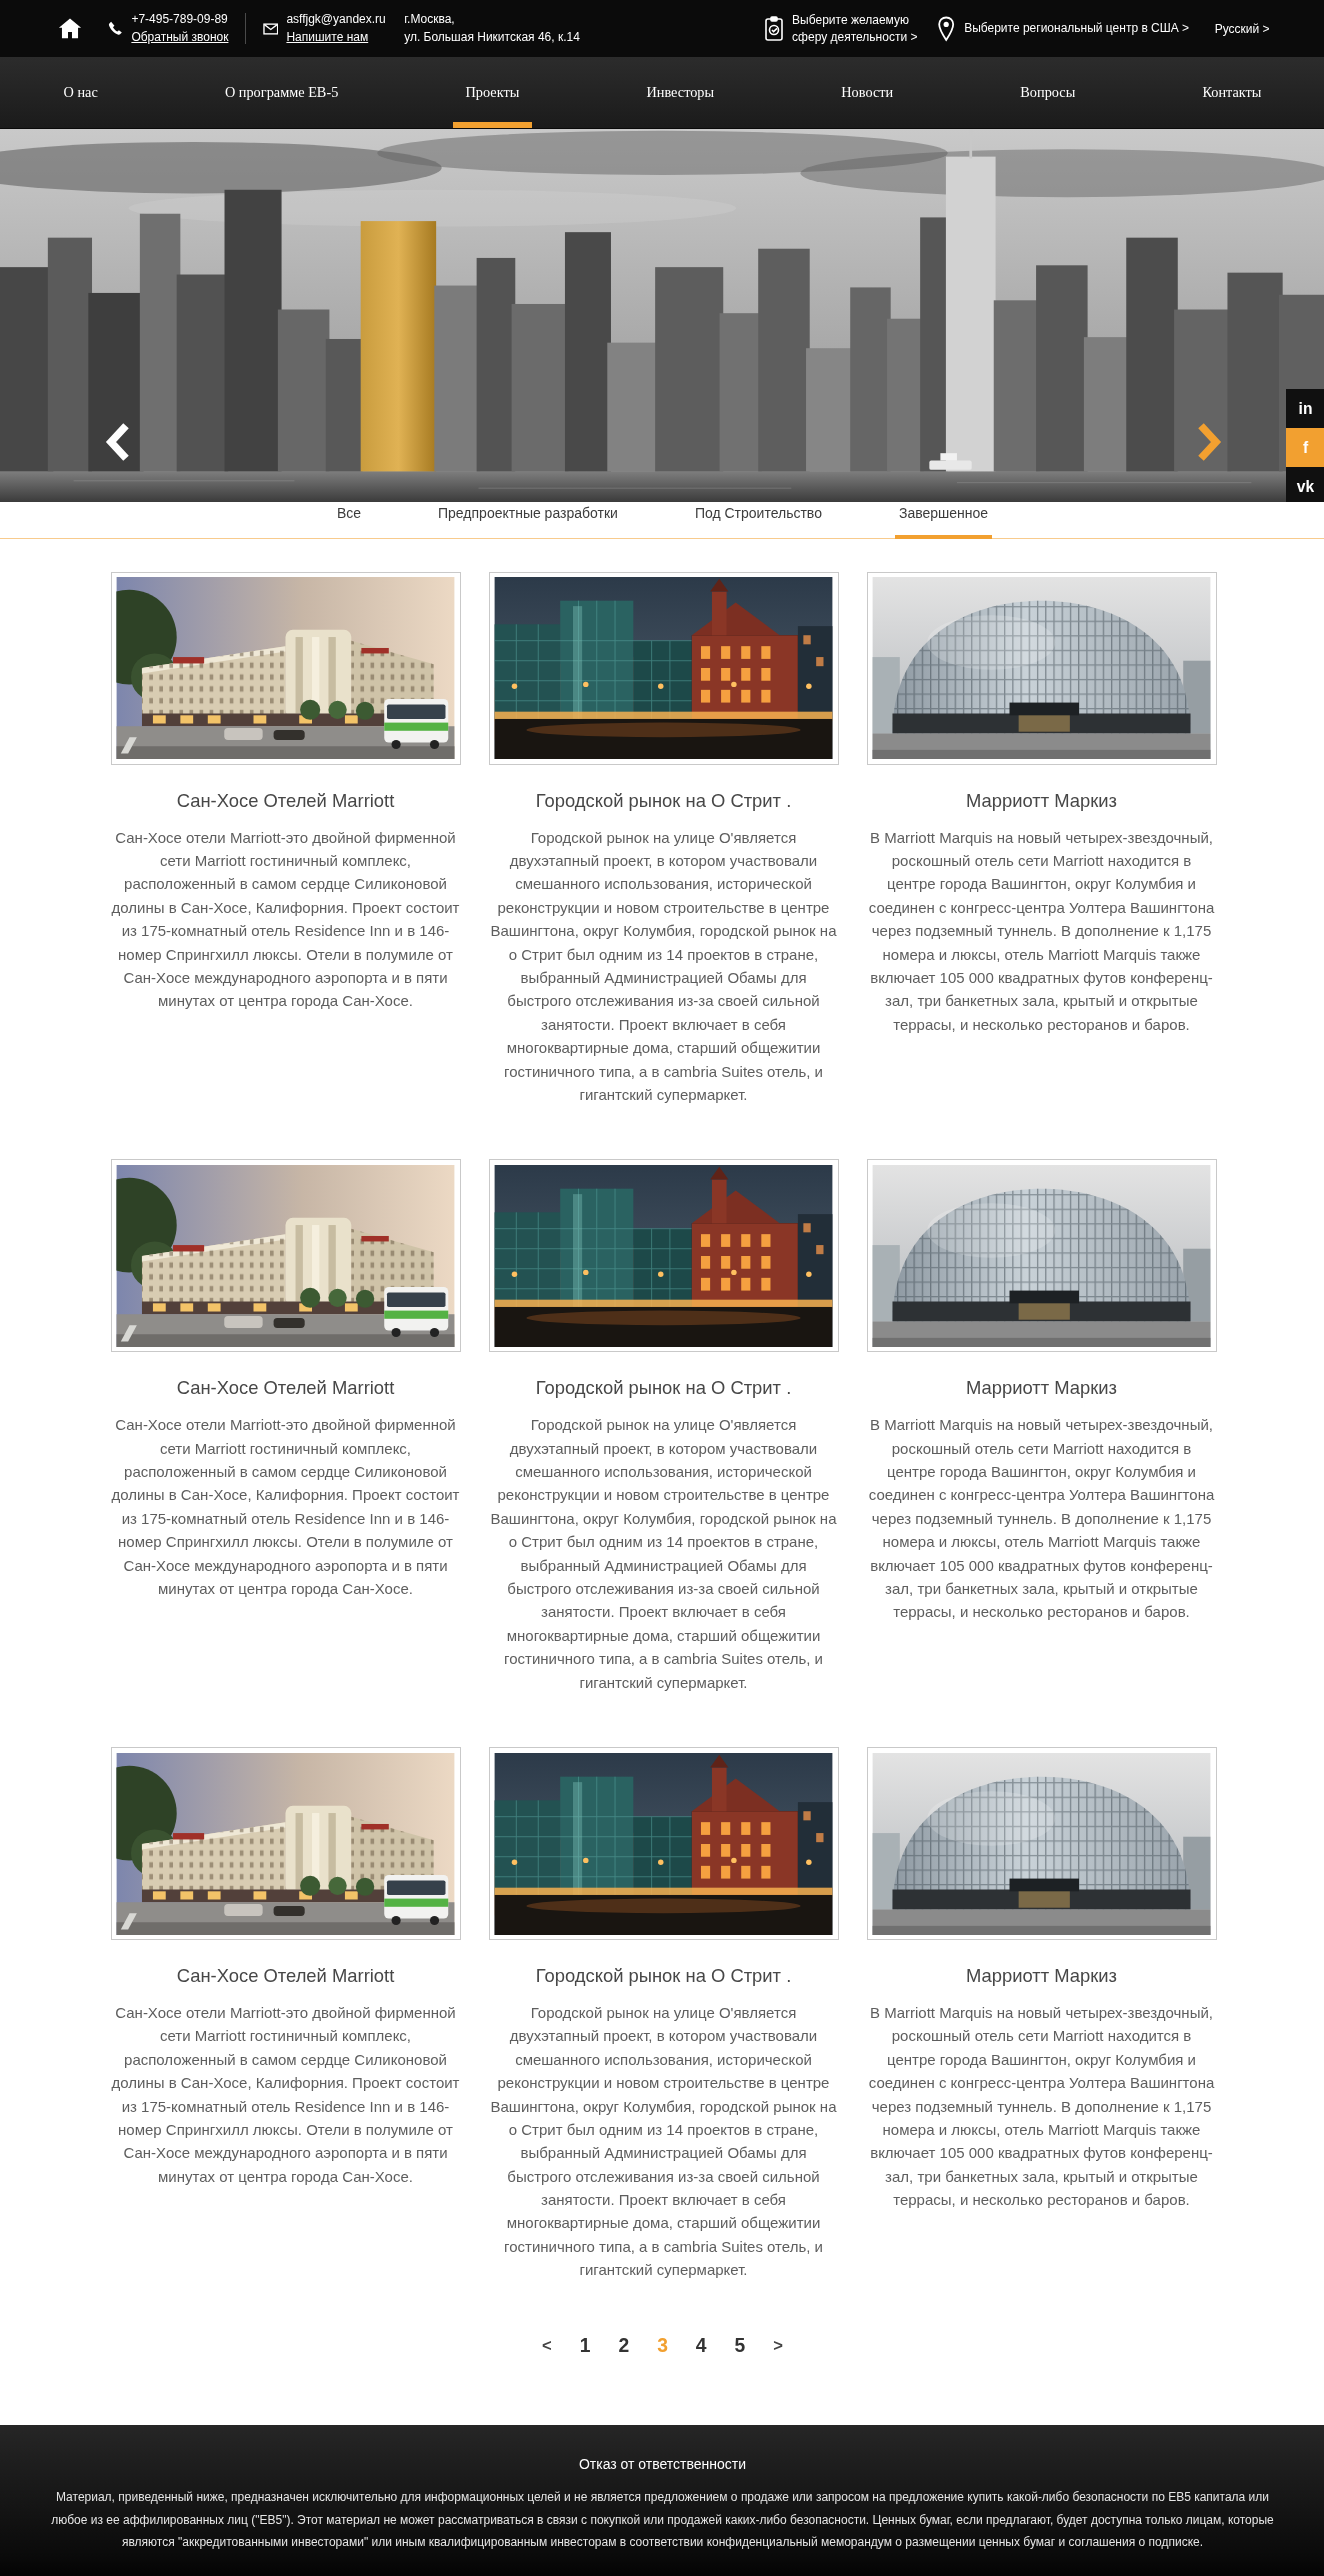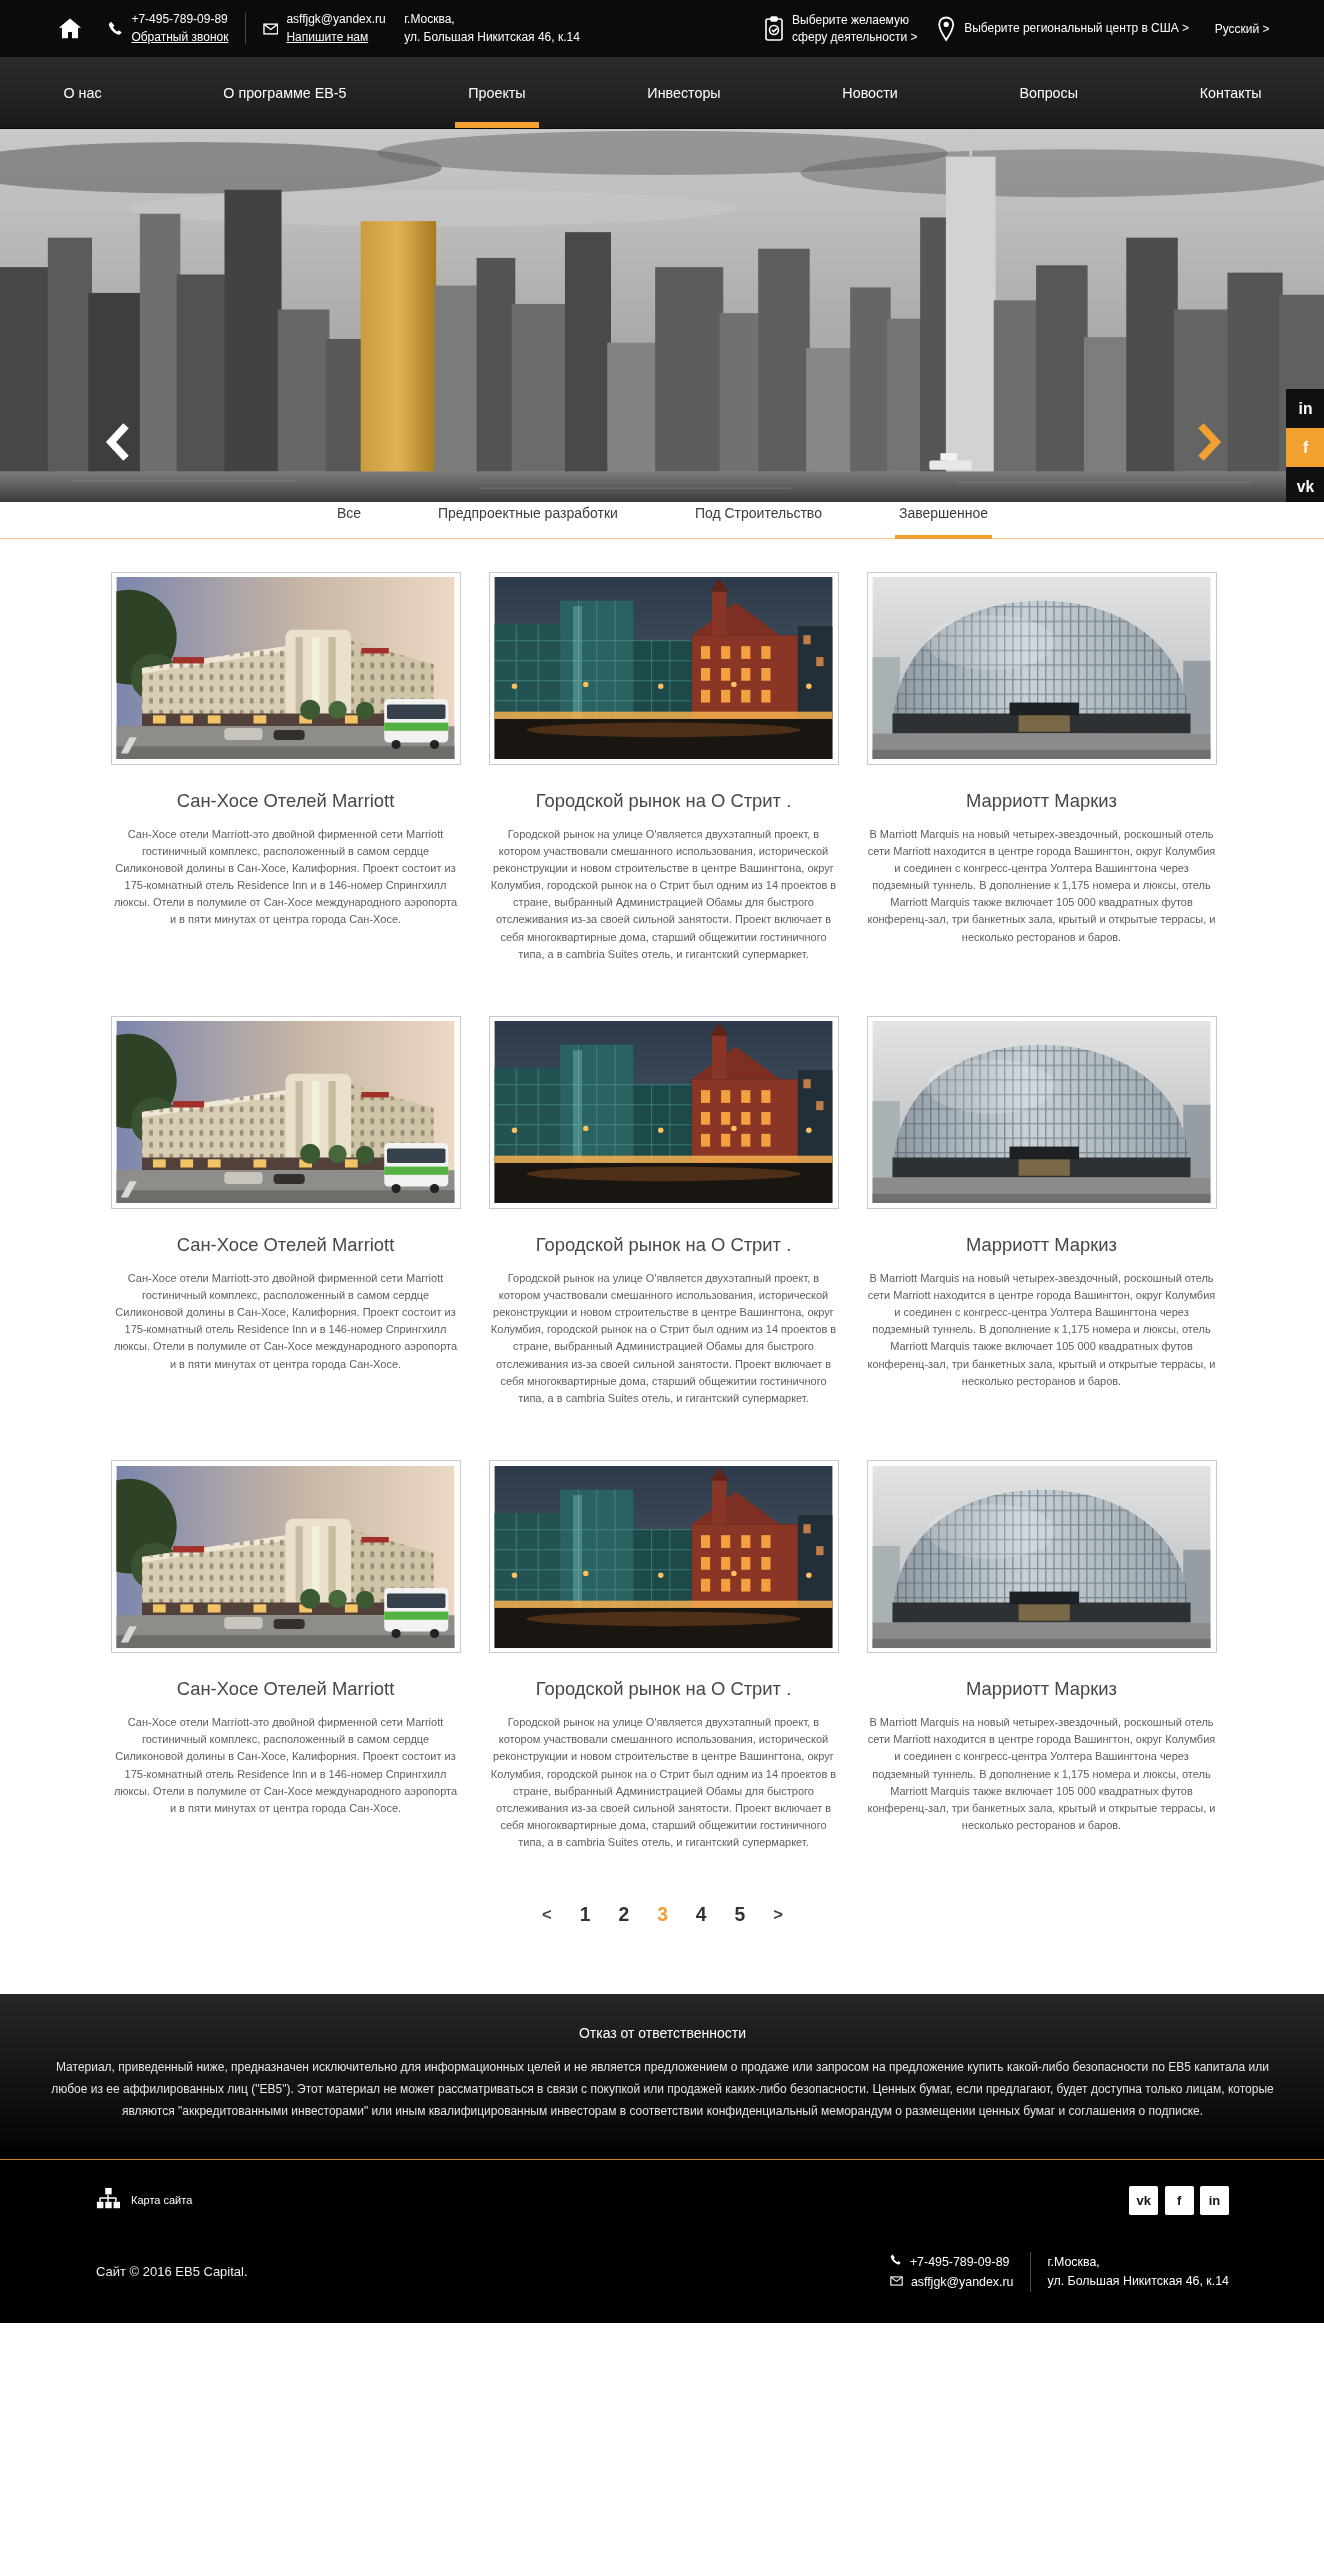--- a/index.html
+++ b/index.html
@@ -14,21 +14,21 @@
   .tb-link { text-decoration:underline; cursor:pointer; }
   .tb-sep { width:0.9px; height:31px; background:#4a4a4a; margin:0 16.6px; }
   .tb-addr { margin-left:18.4px; line-height:1.45; }
   .tb-right { margin-left:auto; display:flex; align-items:center; gap:20px; }
   .tb-select { display:flex; align-items:center; gap:8.3px; cursor:pointer; line-height:1.35; }
   .tb-lang { cursor:pointer; margin-left:5.5px; }
 
   
   .nav { background:linear-gradient(180deg,#2c2c2c 0%,#1b1b1b 100%); height:72px; border-bottom:0.9px solid #0a0a0a; }
   .nav-inner { width:1224px; margin:0 auto; height:100%; display:flex; justify-content:space-between; align-items:stretch; }
-  .nav-item { color:#fff; font-size:14.3px; display:flex; align-items:center; padding:0 13px; position:relative; cursor:pointer; }
+  .nav-item { color:#fff; font-size:14.3px; display:flex; align-items:center; padding:0 13px; position:relative; cursor:pointer;font-family:Liberation Serif, serif; }
   .nav-item.active::after { content:""; position:absolute; left:0; right:0; bottom:0; height:6.4px; background:var(--accent); }
 
   
   .hero { position:relative; height:373px; overflow:hidden; background:#9a9a9a; }
   .hero-img { position:absolute; inset:0; width:100%; height:100%; display:block; }
   .hero-arrow { position:absolute; top:293px; width:33px; height:40px; cursor:pointer; }
   .hero-arrow.prev { left:103px; }
   .hero-arrow.next { right:99px; }
   .hero-social { position:absolute; right:0; top:260px; display:flex; flex-direction:column; }
   .hs-btn { width:39px; height:39px; display:flex; align-items:center; justify-content:center;
@@ -40,21 +40,21 @@
   .tabs { width:1104px; margin:0 auto; display:flex; justify-content:center; gap:77px; padding-top:3px; }
   .tab { font-size:14px; color:#3c3c3c; padding-bottom:16.6px; cursor:pointer; position:relative; }
   .tab.active::after { content:""; position:absolute; left:-3.7px; right:-3.7px; bottom:-1.8px; height:4.6px; background:var(--accent); }
 
   
   .main { width:1104px; margin:0 auto; padding-top:33px; }
   .cards-row { display:grid; grid-template-columns:repeat(3,350px); gap:28px; margin-bottom:53px;text-align:center; }
   .card-frame { width:350px; height:193px; border:0.9px solid #c9c9c9; background:#fff; padding:4.6px; }
   .card-img { width:339px; height:182px; display:block; }
   .card-title { font-size:18.4px; font-weight:400; color:#474747; margin:25px 0 14px; cursor:pointer; }
-  .card-text { font-size:11px; color:#5e5e5e; line-height:1.56; }
+  .card-text { font-size:15px; color:#5e5e5e; line-height:1.56; }
 
   
   .pagination { display:flex; justify-content:center; align-items:center; gap:28px; margin:24px 0 68px;
                 font-size:19.3px; font-weight:bold; color:#333; }
   .page-item { cursor:pointer; }
   .page-item.arrow { font-size:16.6px; color:#444; }
   .page-item.active { color:var(--accent); }
 
   
   .footer-top { background:linear-gradient(180deg,#262626 0%,#0a0a0a 80%,#000 100%); color:#fff;

